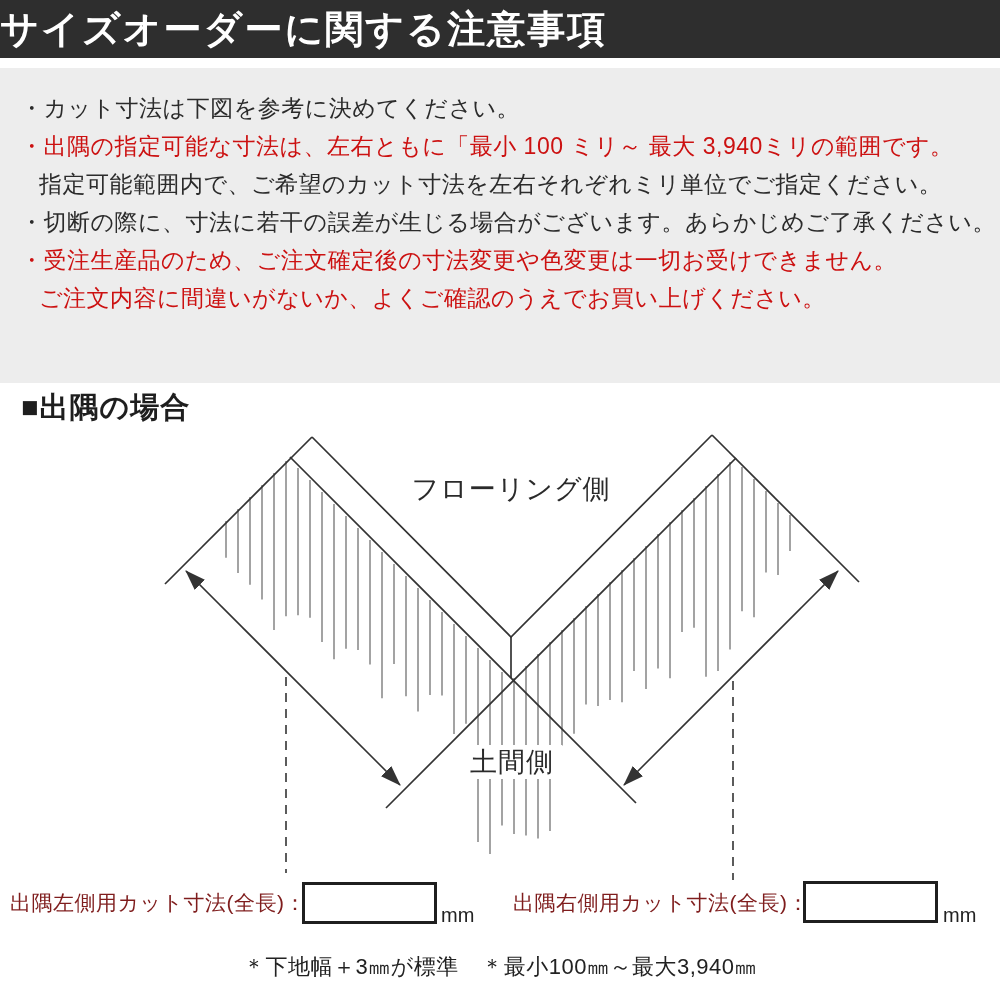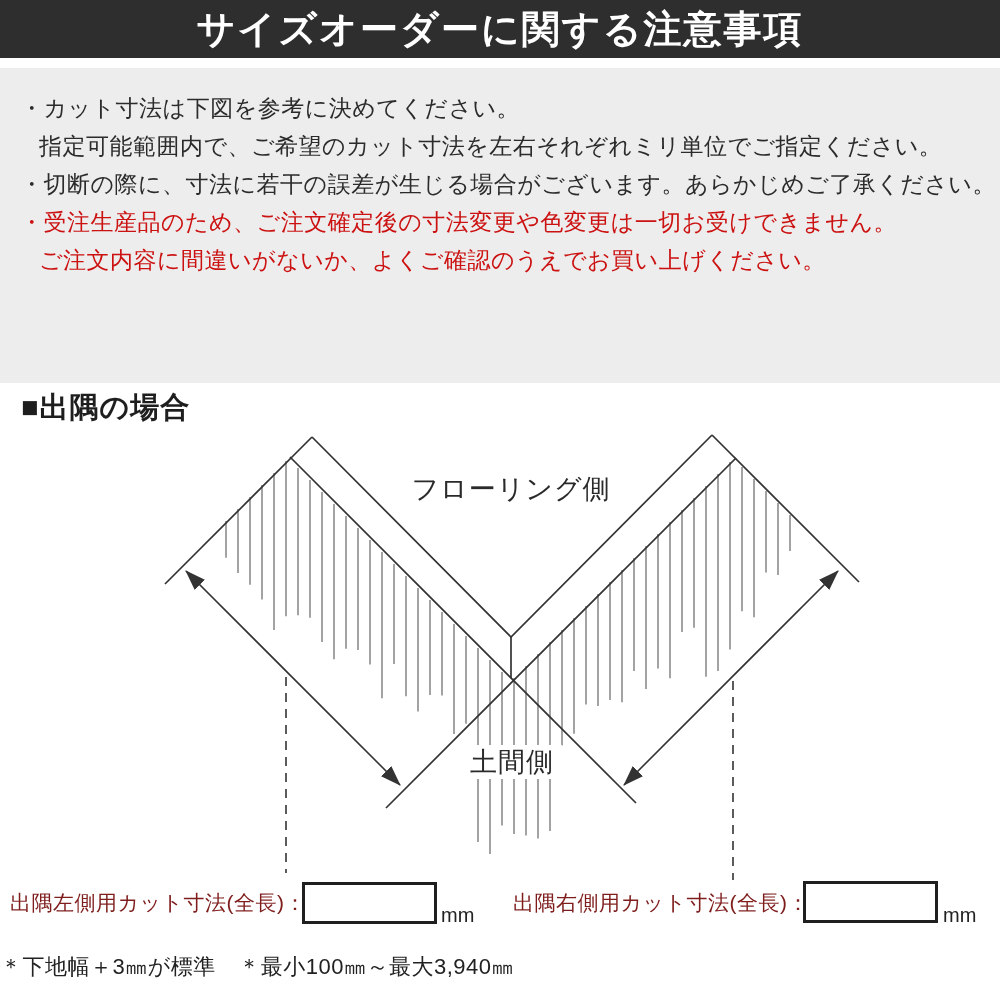--- a/index.html
+++ b/index.html
@@ -8,21 +8,21 @@
   }
   *{margin:0;padding:0;box-sizing:border-box;}
   html,body{width:1000px;height:1000px;}
   body{
     position:relative;width:1000px;height:1000px;background:#ffffff;
     font-family:"Liberation Sans","DejaVu Sans",sans-serif;color:var(--text);
     overflow:hidden;
   }
   .header{
     position:absolute;left:0;top:0;width:1000px;height:58px;
-    background:var(--header-bg);display:flex;align-items:center;justify-content:center;
+    background:var(--header-bg);display:flex;align-items:center;justify-content:flex-start;
   }
   .header h1{
     color:var(--header-text);font-size:38px;font-weight:bold;letter-spacing:2px;
     white-space:nowrap;line-height:1;
   }
   .notes{
     position:absolute;left:0;top:68px;width:1000px;height:315px;
     background:var(--notes-bg);padding:21px 10px 0 20px;
   }
   .note-line{
@@ -45,33 +45,34 @@
   }
   .dim-row-label{
     position:absolute;font-size:21px;color:#7f1d1d;letter-spacing:0.5px;white-space:nowrap;
   }
   .dim-input{
     position:absolute;width:135px;height:42px;border:3px solid #1f1f1f;
     background:#ffffff;font-size:22px;padding:0 8px;outline:none;border-radius:0;
   }
   .dim-unit{position:absolute;font-size:20px;color:#222;}
   .footnote{
-    position:absolute;left:0;top:952px;width:1000px;text-align:left;
+    position:absolute;left:0;top:952px;width:1000px;text-align:center;
     font-size:22px;color:#222;letter-spacing:0.5px;
   }
 </style>
 </head>
 <body>
 
 <div class="header">
   <h1>サイズオーダーに関する注意事項</h1>
 </div>
 
 <div class="notes">
   <div class="note-line"><span>・カット寸法は下図を参考に決めてください。</span></div>
+  <div class="note-line"><span class="red">・出隅の指定可能な寸法は、左右ともに「最小 100 ミリ～ 最大 3,940ミリの範囲です。</span></div>
   <div class="note-line indent"><span>指定可能範囲内で、ご希望のカット寸法を左右それぞれミリ単位でご指定ください。</span></div>
   <div class="note-line"><span>・切断の際に、寸法に若干の誤差が生じる場合がございます。あらかじめご了承ください。</span></div>
   <div class="note-line"><span class="red">・受注生産品のため、ご注文確定後の寸法変更や色変更は一切お受けできません。</span></div>
   <div class="note-line indent"><span class="red">ご注文内容に間違いがないか、よくご確認のうえでお買い上げください。</span></div>
 </div>
 
 <div class="section-title">■出隅の場合</div>
 
 <div class="diagram">
   <svg id="diagram-svg" viewBox="0 0 1000 460">

